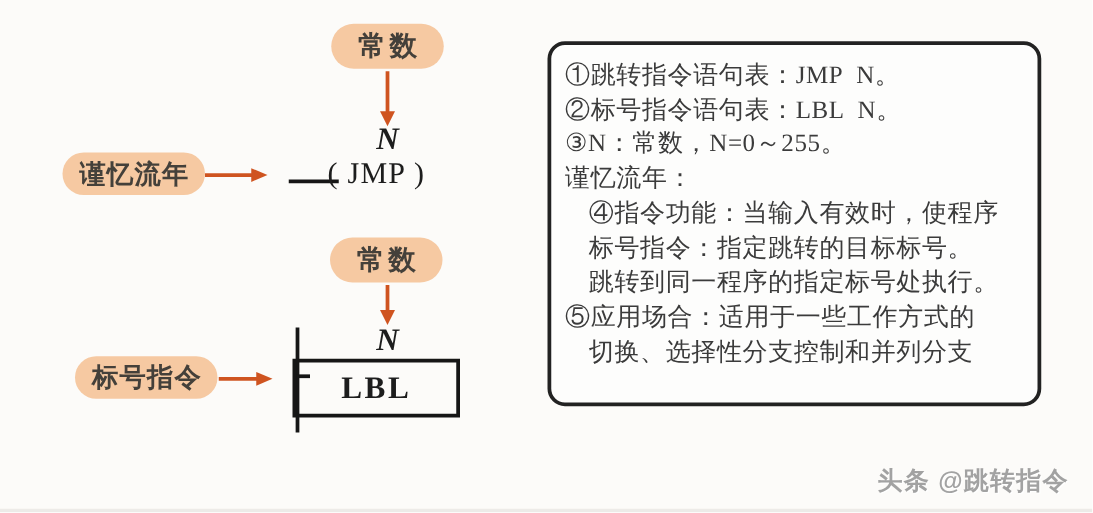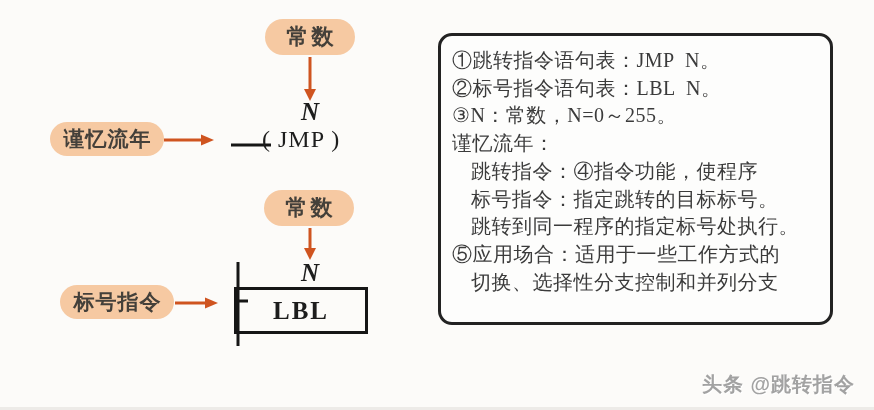--- a/index.html
+++ b/index.html
@@ -134,21 +134,21 @@
   <div class="lbl-box ser">LBL</div>
   <div class="pill pointer" id="label-pill">
     <span>标号指令</span>
   </div>
 
   <div class="info-box">
     <div class="ibline">①跳转指令语句表：JMP  N。</div>
     <div class="ibline">②标号指令语句表：LBL  N。</div>
     <div class="ibline">③N：常数，N=0～255。</div>
     <div class="ibline">谨忆流年：</div>
-    <div class="ibline ind">跳转指令：④指令功能，使程序</div>
+    <div class="ibline ind">④指令功能：当输入有效时，使程序</div>
     <div class="ibline ind">标号指令：指定跳转的目标标号。</div>
     <div class="ibline ind">跳转到同一程序的指定标号处执行。</div>
     <div class="ibline">⑤应用场合：适用于一些工作方式的</div>
     <div class="ibline ind">切换、选择性分支控制和并列分支</div>
   </div>
 
   <div class="watermark">头条 @跳转指令</div>
 
   <div class="bottom-artifact"></div>
 </div>

